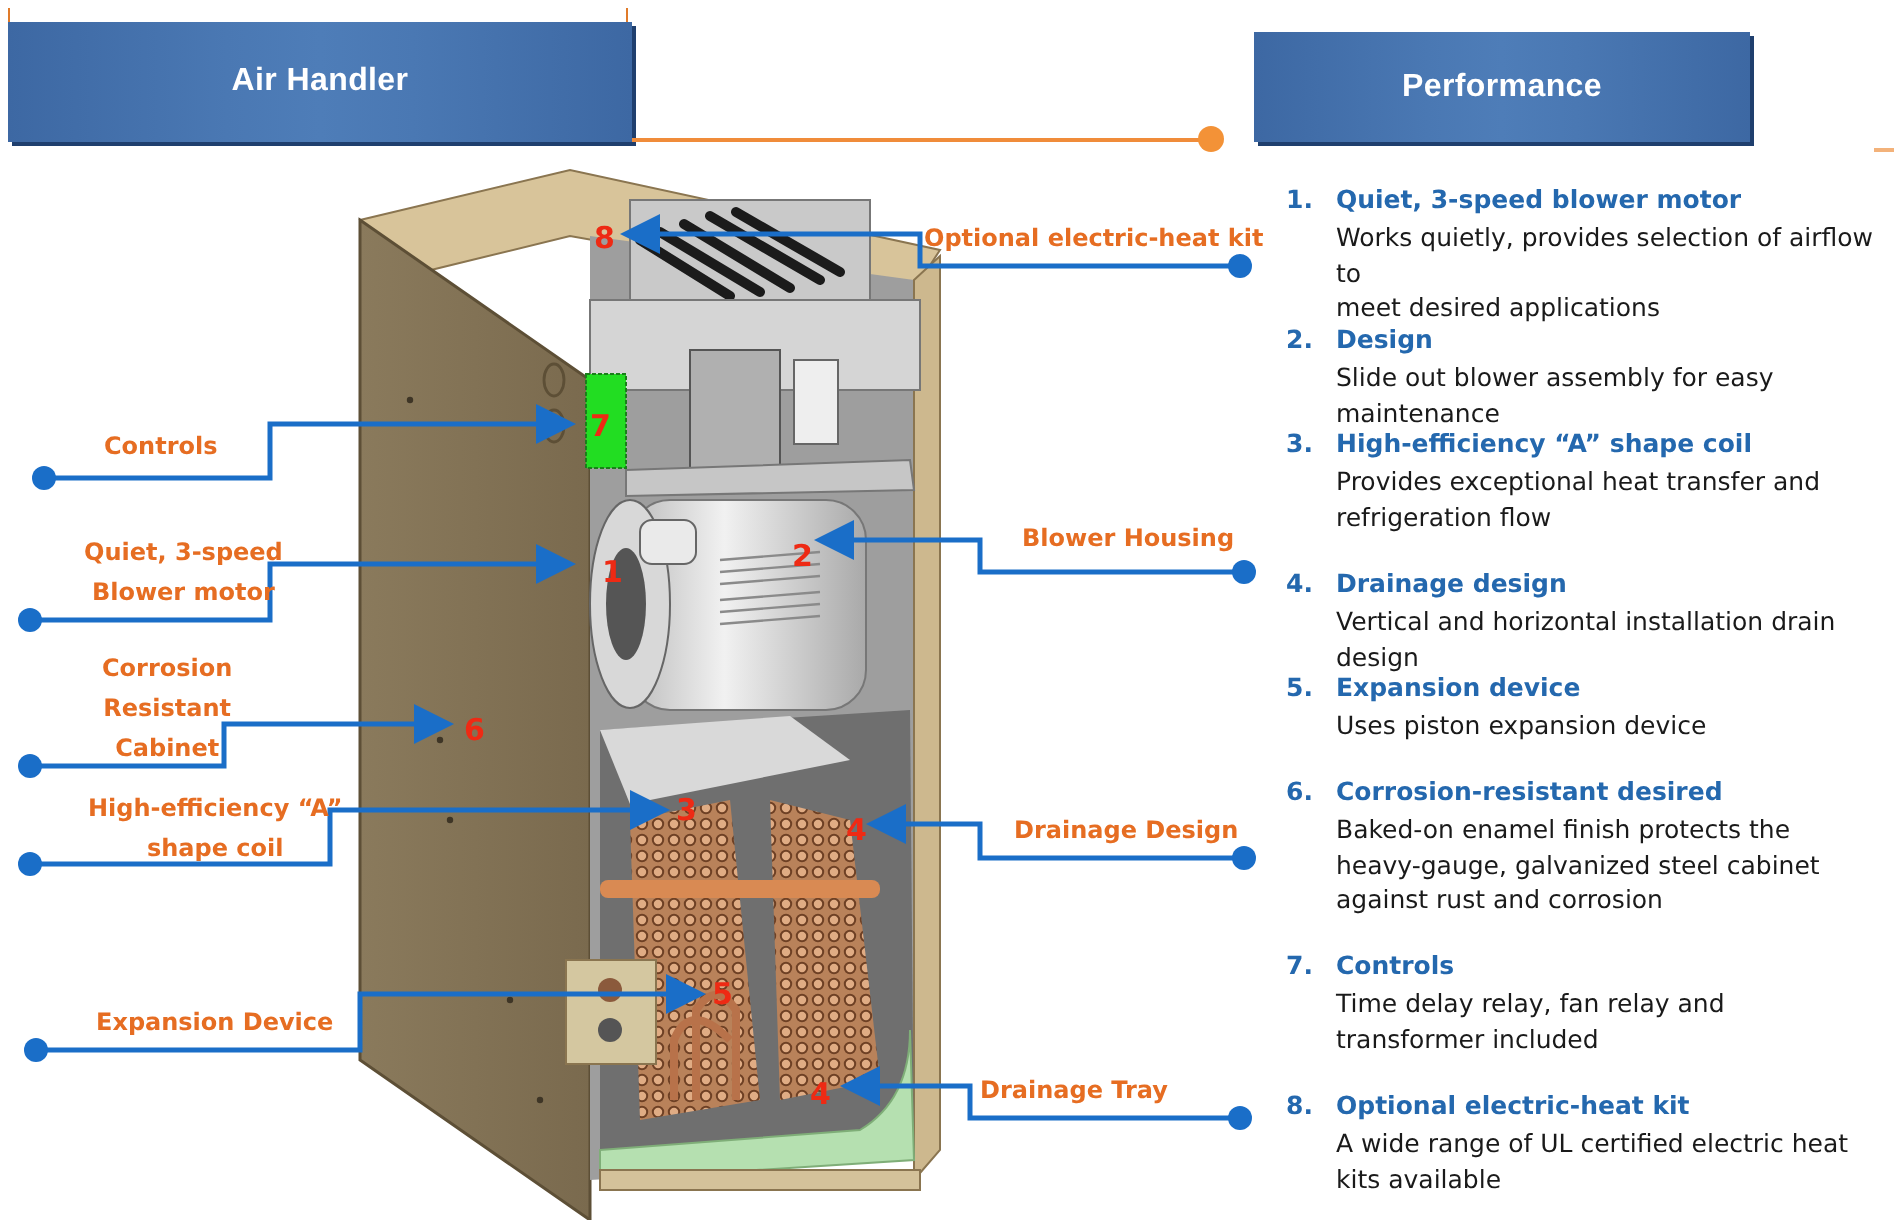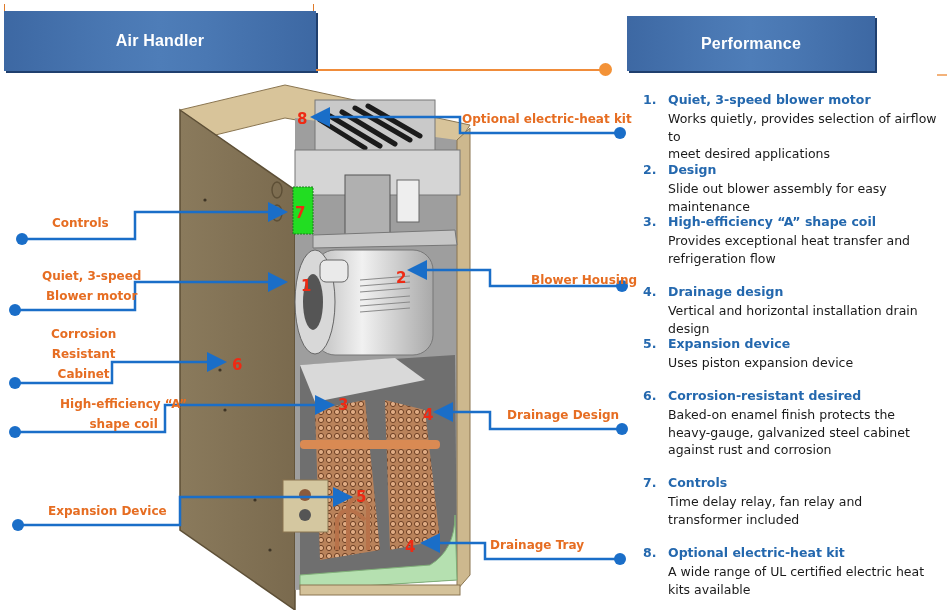--- a/index.html
+++ b/index.html
@@ -206,26 +206,26 @@
     <circle cx="620" cy="559" r="6"></circle>
   </g>
 </svg>
 
 <div class="callout-label" style="left:52px;top:213px;">Controls</div>
 <div class="callout-label" style="left:42px;top:248px;white-space:pre-line;margin-top:18px;">Quiet, 3-speed
 Blower motor</div>
 <div class="callout-label" style="left:51px;top:324px;white-space:pre-line;">Corrosion
 Resistant
 Cabinet</div>
-<div class="callout-label" style="left:44px;top:394px;white-space:pre-line;margin-left:16px;">High-efficiency “A”
+<div class="callout-label" style="left:44px;top:394px;white-space:pre-line;">High-efficiency “A”
 shape coil</div>
 <div class="callout-label" style="left:48px;top:501px;">Expansion Device</div>
 
 <div class="callout-label" style="left:462px;top:109px;">Optional electric-heat kit</div>
-<div class="callout-label" style="left:511px;top:270px;margin-left:20px;">Blower Housing</div>
+<div class="callout-label" style="left:511px;top:259px;">Blower Housing</div>
 <div class="callout-label" style="left:507px;top:405px;">Drainage Design</div>
 <div class="callout-label" style="left:490px;top:535px;">Drainage Tray</div>
 
 <div class="marker" style="left:297px;top:110px;">8</div>
 <div class="marker" style="left:295px;top:204px;">7</div>
 <div class="marker" style="left:396px;top:269px;">2</div>
 <div class="marker" style="left:301px;top:277px;">1</div>
 <div class="marker" style="left:232px;top:356px;">6</div>
 <div class="marker" style="left:338px;top:396px;">3</div>
 <div class="marker" style="left:423px;top:406px;">4</div>

